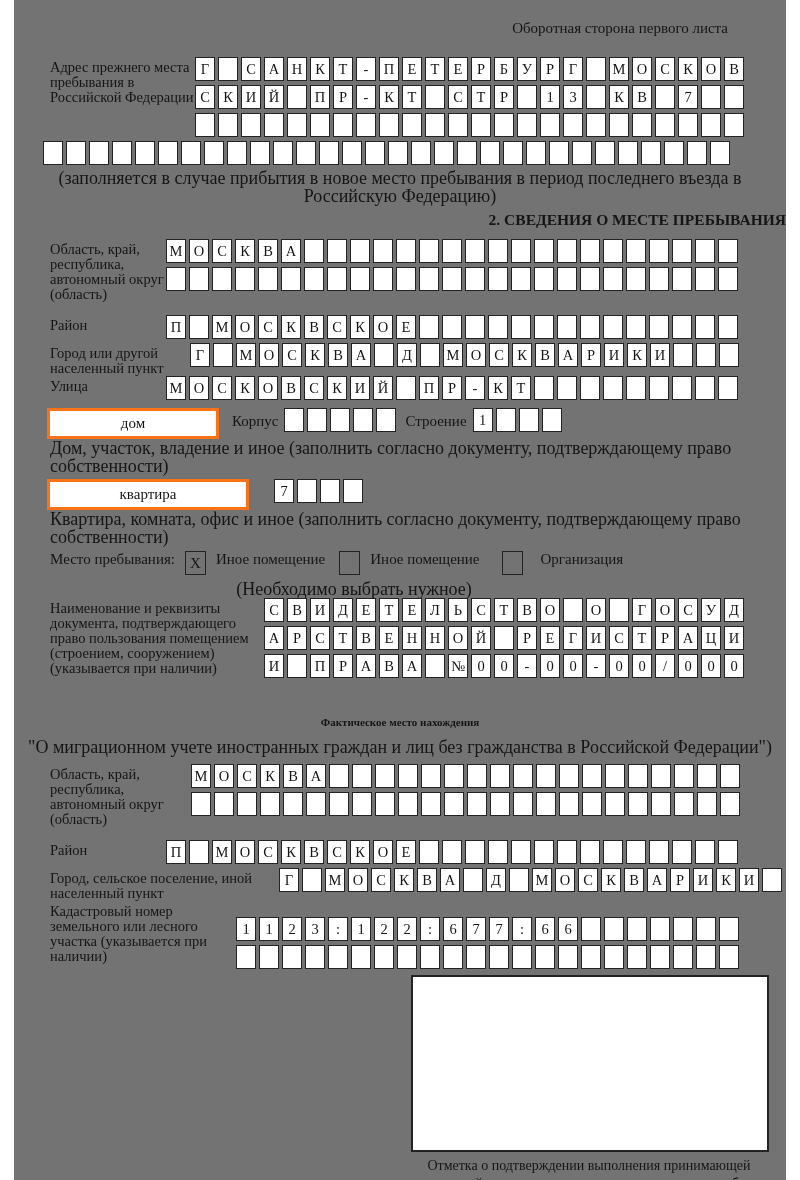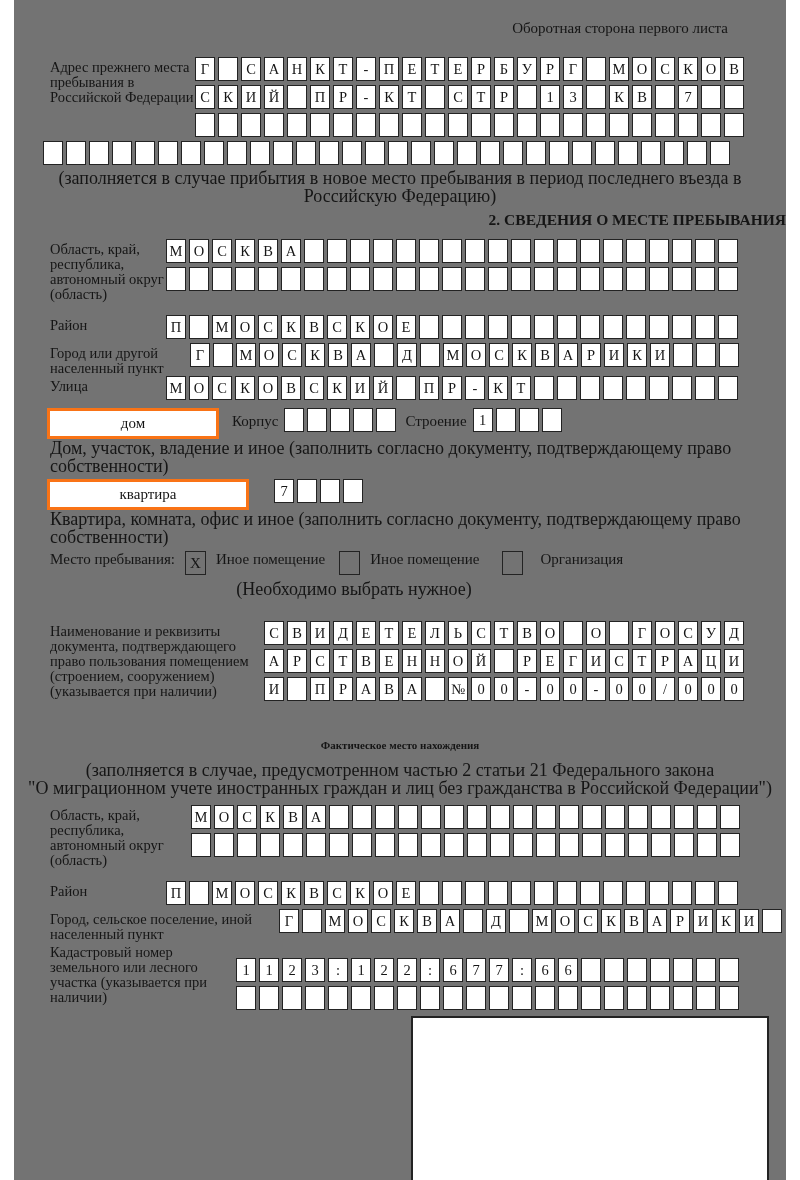--- a/index.html
+++ b/index.html
@@ -48,21 +48,21 @@
   .apt-box{ width:196px;margin-right:25px; }
   .inline-label{ font-size:15px;line-height:27px;margin:0 6px 0 6px; }
 
   .stay-row{ display:flex;align-items:flex-start;margin:5px 0 0 36px;height:26px;font-size:15px; }
   .checkbox{
     display:inline-block;width:19px;height:22px;border:1.5px solid #232323;margin:0 10px 0 10px;
     text-align:center;font-size:15px;line-height:22px;flex-shrink:0;
   }
   .stay-note{ margin-left:120px;width:440px;text-align:center;margin-top:3px; }
 
-  .doc-field{ margin-top:23px;min-height:104px; }
+  .doc-field{ margin-top:0;min-height:104px; }
 
   .sub-title{ text-align:center;font-weight:bold;font-size:11px;margin:14px 0 10px 0; }
   .law-note{ text-align:center; }
 
   .f-area3{ margin-top:8px; }
   .cad-field .grids{ margin-top:16px; }
   .cad-field{ min-height:74px; }
 
   .stamp-box{
     margin-left:397px;width:354px;height:173px;border:2px solid #232323;background:#fff;
@@ -147,21 +147,20 @@
   <div class="field doc-field">
     <div class="label w-doc">Наименование и реквизиты документа, подтверждающего право пользования помещением (строением, сооружением) (указывается при наличии)</div>
     <div class="grids">
       <div class="grid-row"><span class="cell">С</span><span class="cell">В</span><span class="cell">И</span><span class="cell">Д</span><span class="cell">Е</span><span class="cell">Т</span><span class="cell">Е</span><span class="cell">Л</span><span class="cell">Ь</span><span class="cell">С</span><span class="cell">Т</span><span class="cell">В</span><span class="cell">О</span><span class="cell"></span><span class="cell">О</span><span class="cell"></span><span class="cell">Г</span><span class="cell">О</span><span class="cell">С</span><span class="cell">У</span><span class="cell">Д</span></div>
       <div class="grid-row"><span class="cell">А</span><span class="cell">Р</span><span class="cell">С</span><span class="cell">Т</span><span class="cell">В</span><span class="cell">Е</span><span class="cell">Н</span><span class="cell">Н</span><span class="cell">О</span><span class="cell">Й</span><span class="cell"></span><span class="cell">Р</span><span class="cell">Е</span><span class="cell">Г</span><span class="cell">И</span><span class="cell">С</span><span class="cell">Т</span><span class="cell">Р</span><span class="cell">А</span><span class="cell">Ц</span><span class="cell">И</span></div>
       <div class="grid-row"><span class="cell">И</span><span class="cell"></span><span class="cell">П</span><span class="cell">Р</span><span class="cell">А</span><span class="cell">В</span><span class="cell">А</span><span class="cell"></span><span class="cell">№</span><span class="cell">0</span><span class="cell">0</span><span class="cell">-</span><span class="cell">0</span><span class="cell">0</span><span class="cell">-</span><span class="cell">0</span><span class="cell">0</span><span class="cell">/</span><span class="cell">0</span><span class="cell">0</span><span class="cell">0</span></div>
     </div>
   </div>
 
   <div class="sub-title">Фактическое место нахождения</div>
-  <div class="note law-note">(заполняется в случае, предусмотренном частью 2 статьи 21 Федерального закона</div>
   <div class="note law-note">"О миграционном учете иностранных граждан и лиц без гражданства в Российской Федерации")</div>
 
   <div class="field f-tall f-area3">
     <div class="label w-region3">Область, край, республика, автономный округ (область)</div>
     <div class="grids">
       <div class="grid-row"><span class="cell">М</span><span class="cell">О</span><span class="cell">С</span><span class="cell">К</span><span class="cell">В</span><span class="cell">А</span><span class="cell"></span><span class="cell"></span><span class="cell"></span><span class="cell"></span><span class="cell"></span><span class="cell"></span><span class="cell"></span><span class="cell"></span><span class="cell"></span><span class="cell"></span><span class="cell"></span><span class="cell"></span><span class="cell"></span><span class="cell"></span><span class="cell"></span><span class="cell"></span><span class="cell"></span><span class="cell"></span></div>
       <div class="grid-row"><span class="cell"></span><span class="cell"></span><span class="cell"></span><span class="cell"></span><span class="cell"></span><span class="cell"></span><span class="cell"></span><span class="cell"></span><span class="cell"></span><span class="cell"></span><span class="cell"></span><span class="cell"></span><span class="cell"></span><span class="cell"></span><span class="cell"></span><span class="cell"></span><span class="cell"></span><span class="cell"></span><span class="cell"></span><span class="cell"></span><span class="cell"></span><span class="cell"></span><span class="cell"></span><span class="cell"></span></div>
     </div>
   </div>
 

